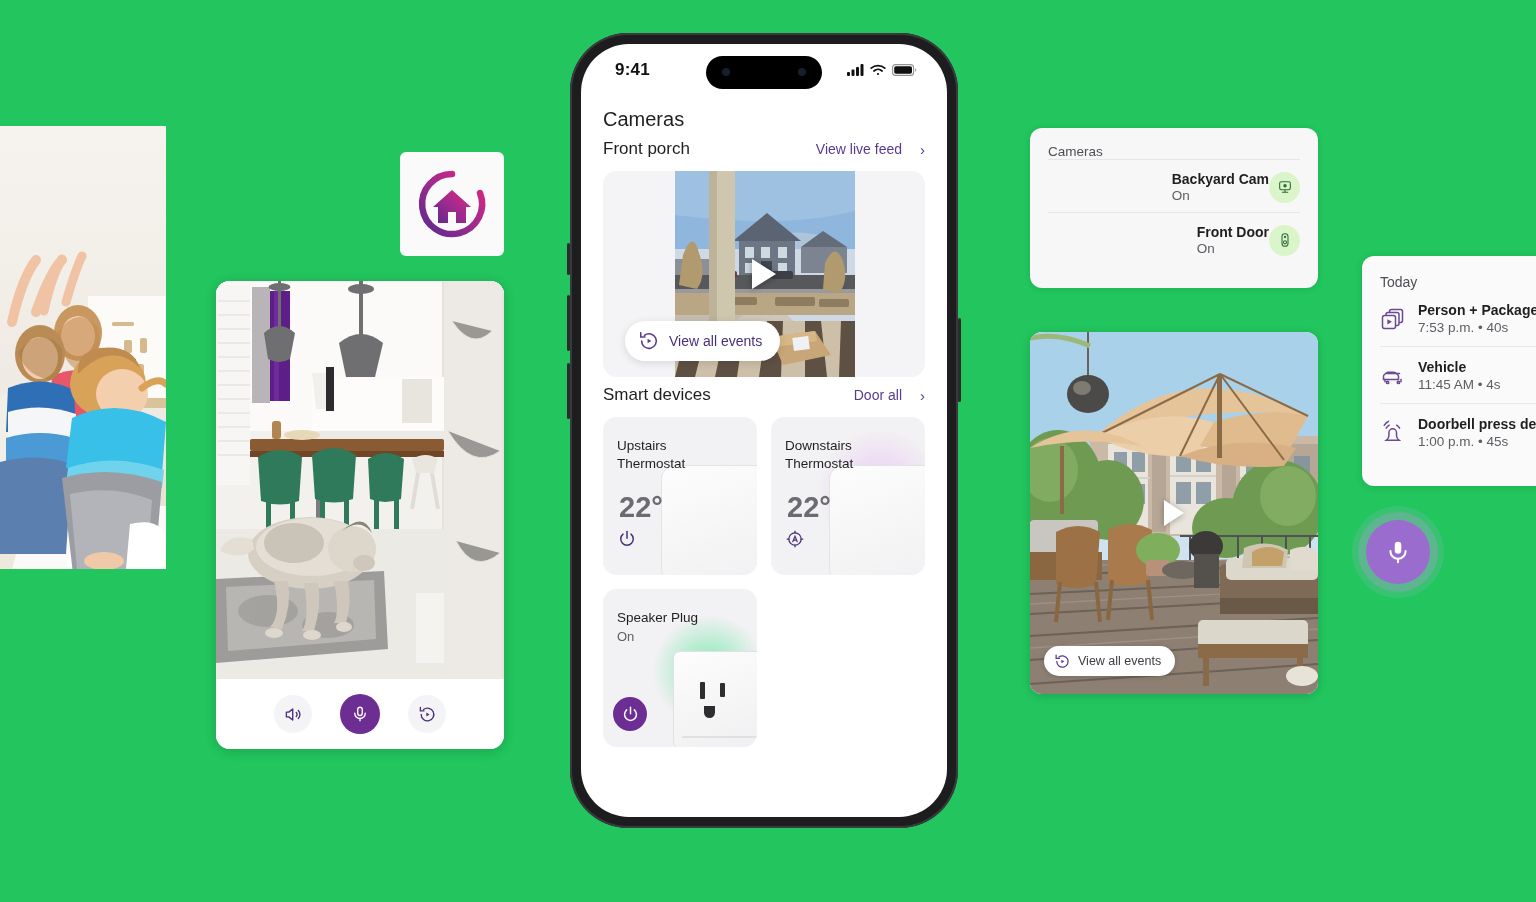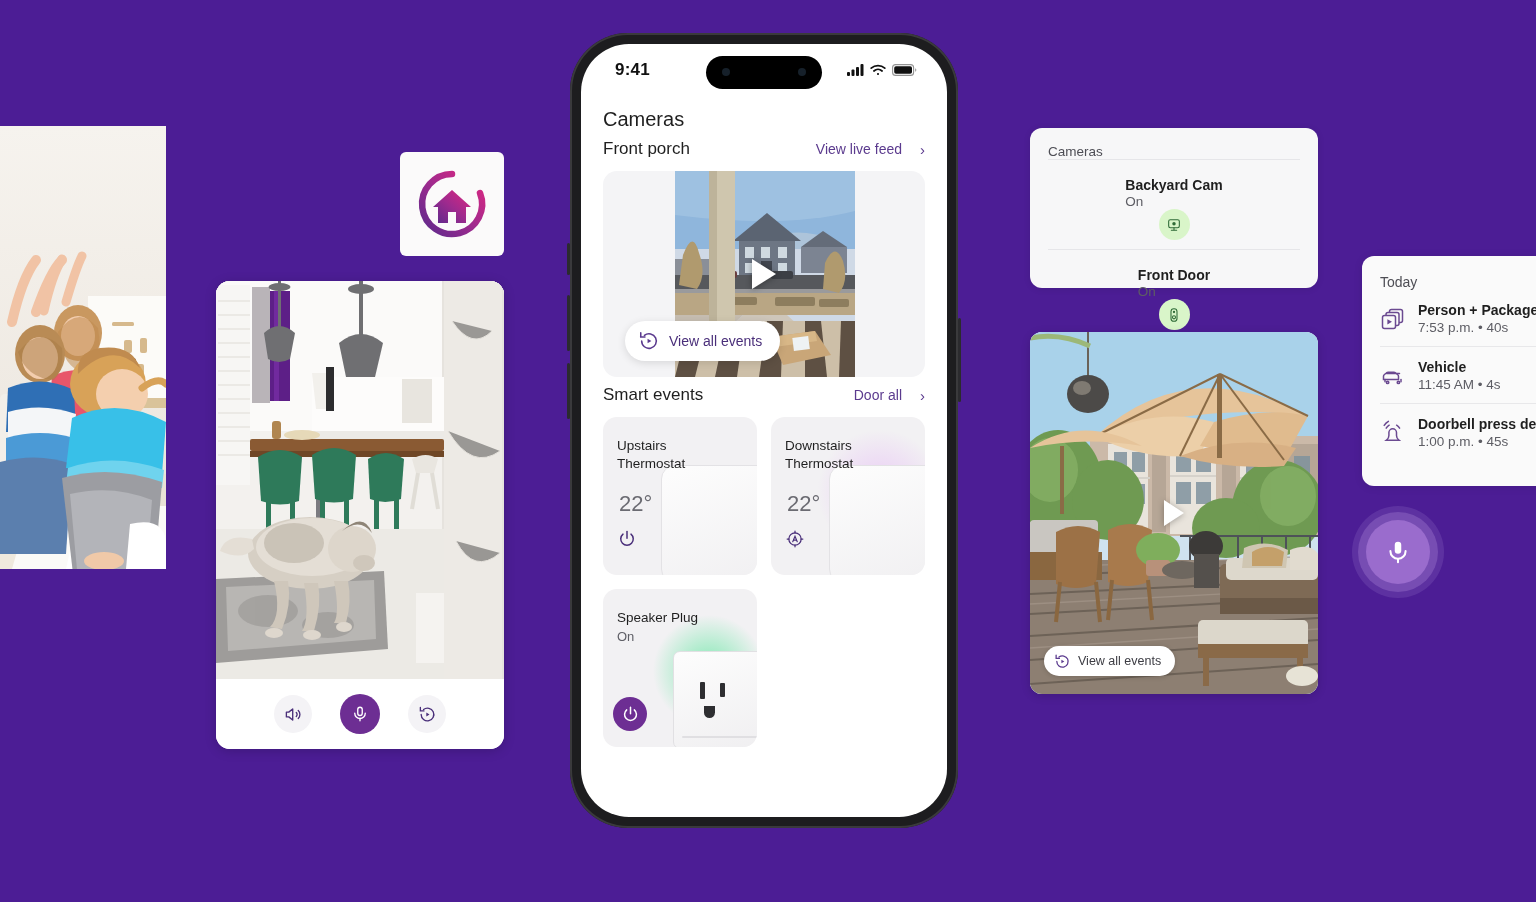--- a/index.html
+++ b/index.html
@@ -2,21 +2,21 @@
 <html><head>
 <meta charset="utf-8">
 <style>
   * { box-sizing: border-box; margin: 0; padding: 0; }
   html, body {
     width: 1536px; height: 902px;
     background: #000;
     font-family: "Liberation Sans", sans-serif;
     overflow: hidden;
   }
-  .stage { position: relative; width: 1536px; height: 902px; background:#4c1d95; }
+  .stage { position: relative; width: 1536px; height: 902px; background:#22c55e; }
 
   
   .kids-photo {
     position: absolute; left: 0; top: 126px; width: 166px; height: 443px;
     overflow: hidden; background:#efe6dd;
   }
   .kids-photo svg { display:block; }
 
   
   .logo-tile {
@@ -111,21 +111,21 @@
   .dev-card.glow-violet::after{
     content:""; position:absolute; right:-20px; top:10px; width:130px; height:130px;
     border-radius:50%; background:radial-gradient(circle,#e9c9f5 0%,rgba(233,201,245,0) 68%);
   }
   .dev-card.glow-green::after{
     content:""; position:absolute; left:46px; top:22px; width:120px; height:120px;
     border-radius:50%; background:radial-gradient(circle,#7de8b0 0%,rgba(125,232,176,0) 66%);
   }
   .dev-name{ font-size:13.5px; color:#1f1f1f; line-height:1.35; position:relative; z-index:3; max-width:105px;}
   .dev-sub{ font-size:13px; color:#5f5f66; margin-top:2px; position:relative; z-index:3;}
-  .dev-temp{ font-size:22px; color:#6b6b72; font-weight:400; position:absolute; left:16px; top:74px; z-index:3;}
+  .dev-temp{ font-size:29px; color:#6b6b72; font-weight:700; position:absolute; left:16px; top:74px; z-index:3;}
   .dev-icon{ position:absolute; left:14px; top:112px; z-index:4; }
   .dev-icon.filled{
     width:34px; height:34px; border-radius:50%; background:#6d2e93;
     display:flex; align-items:center; justify-content:center; left:10px; top:108px;
   }
   .thermo-img{
     position:absolute; right:-34px; top:48px; width:130px; height:118px;
     background:linear-gradient(160deg,#fdfdfd,#f0eff1);
     border:1px solid #e3e2e5; border-radius:14px; z-index:2;
   }
@@ -141,21 +141,21 @@
 
   
   .cam-card{
     position:absolute; left:1030px; top:128px; width:288px; height:160px;
     background:#f7f7f8; border-radius:12px; padding:16px 18px;
     box-shadow:0 1px 7px rgba(0,0,0,.10);
   }
   .cam-card .title{ font-size:13.5px; color:#4e4e55; }
   .cam-row{
     display:flex; align-items:center; justify-content:flex-end;
-    padding:17px 0 9px; border-top:1px solid #e6e6e9;flex-direction:column;
+    padding:11px 0 9px; border-top:1px solid #e6e6e9;
   }
   .cam-row:first-of-type{ margin-top:9px; }
   .cam-name{ font-size:14px; font-weight:700; color:#1f1f1f; }
   .cam-state{ font-size:13.5px; color:#5d5d64; margin-top:1px; }
   .cam-badge{
     width:31px; height:31px; border-radius:50%; background:#d9f5c9;
     display:flex; align-items:center; justify-content:center;
   }
 
   
@@ -538,21 +538,21 @@
                 <path d="M4 12a8 8 0 1 0 3-6.2"></path>
                   <path d="M3 3v4.6h4.6"></path>
                 <path d="M10.4 9.5v5l4.2-2.5z" fill="#5b3a8e" stroke="none"></path>
               </svg>
             </span>
             <span class="lbl">View all events</span>
           </div>
         </div>
 
         <div class="sec-head">
-          <span class="sec-title">Smart events</span>
+          <span class="sec-title">Smart devices</span>
           <span class="sec-link">
             <span>Door all</span>
             <span class="chev">›</span>
           </span>
         </div>
 
         <div class="grid">
 
           <div class="dev-card">
             <div class="thermo-img"></div>

